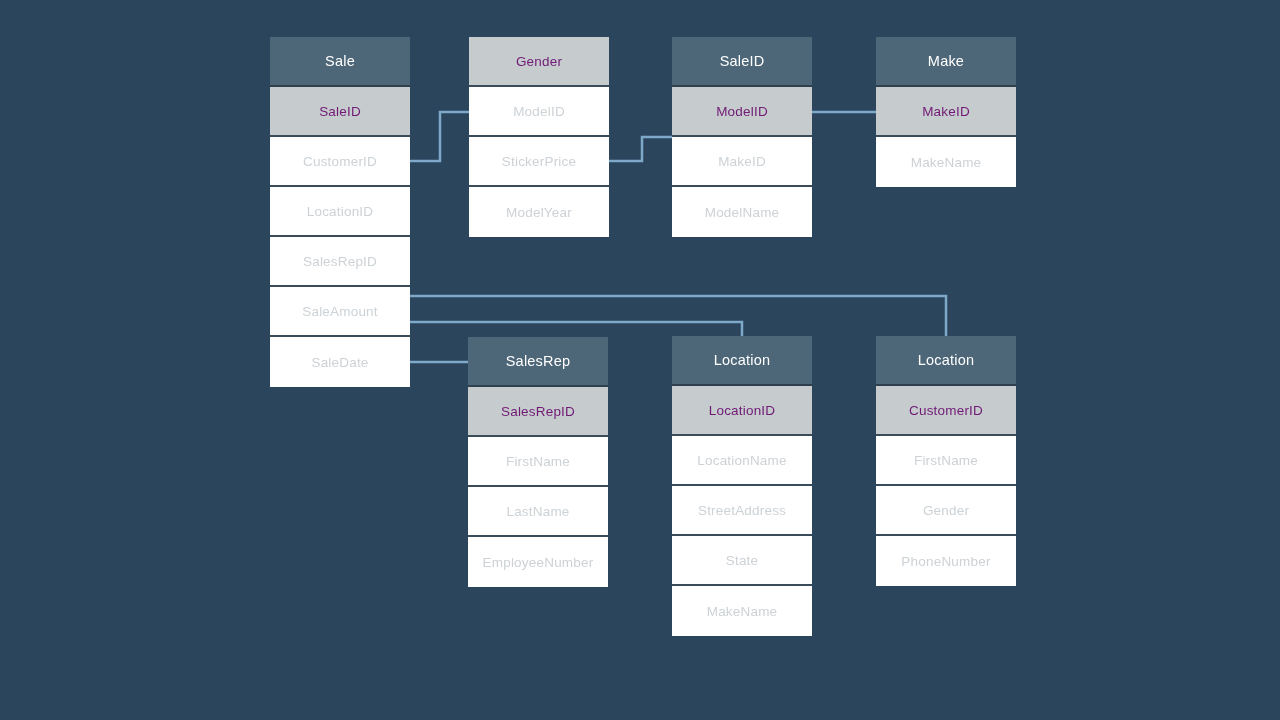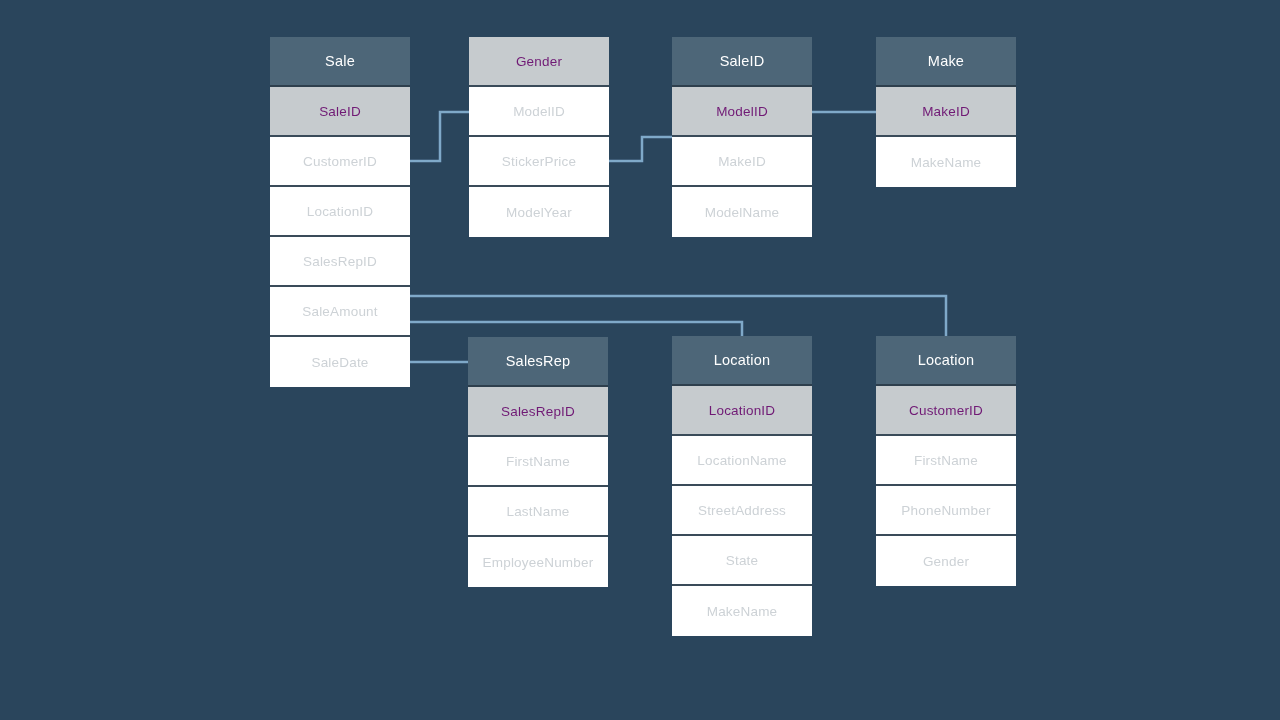--- a/index.html
+++ b/index.html
@@ -117,18 +117,18 @@
         <div class="field pk">LocationID</div>
         <div class="field">LocationName</div>
         <div class="field">StreetAddress</div>
         <div class="field">State</div>
         <div class="field">MakeName</div>
       </div>
       <div class="entity" style="left: 876px; top: 336px;">
         <div class="entity-header">Location</div>
         <div class="field pk">CustomerID</div>
         <div class="field">FirstName</div>
+        <div class="field">Gender</div>
         <div class="field">PhoneNumber</div>
-        <div class="field">Gender</div>
       </div>
     </div>
 
 </div>
 
 </body></html>

